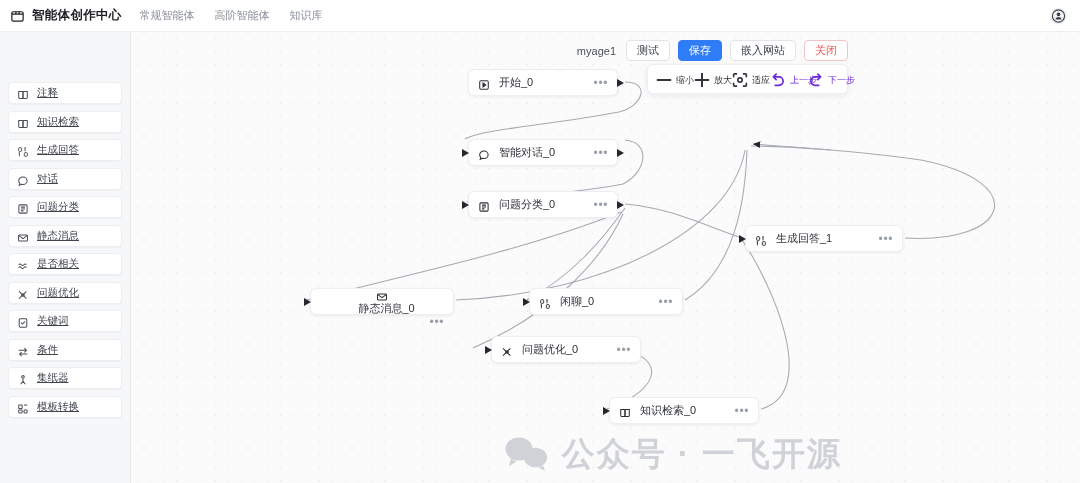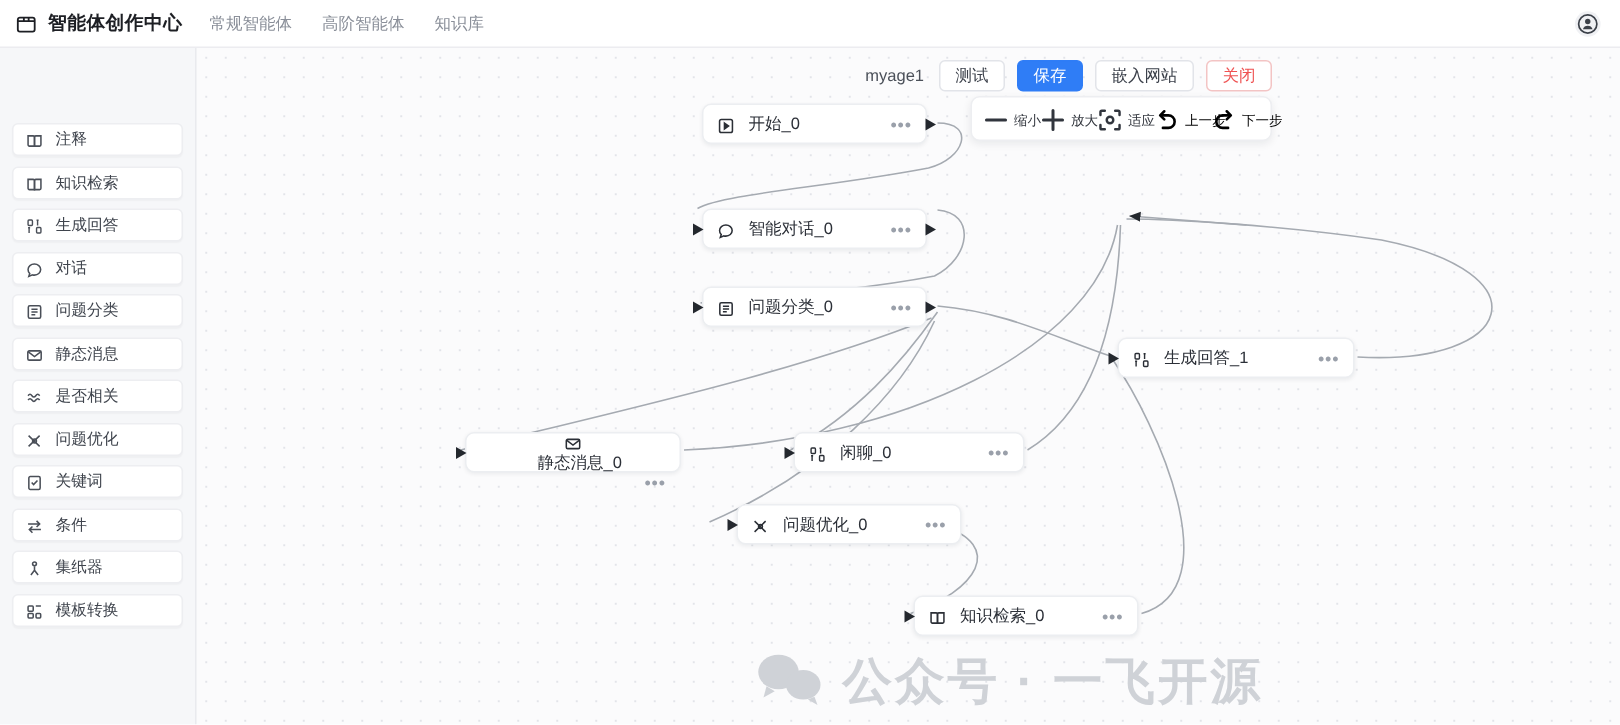--- a/index.html
+++ b/index.html
@@ -35,21 +35,21 @@
     padding: 50px 8px 0 8px; z-index: 30;
   }
   .pal-item {
     display: flex; align-items: center; gap: 8px;
     height: 22px; margin-bottom: 6.5px;
     background: #ffffff; border: 1px solid #edeef1; border-radius: 4px;
     padding: 0 8px; cursor: grab;
     box-shadow: 0 1px 1px rgba(16,24,40,.03);
   }
   .pal-icon { width: 12px; height: 12px; flex: 0 0 12px; display: block; color: #4a4f58; }
-  .pal-label { font-size: 10.5px; color: #3f444d; white-space: nowrap; }
+  .pal-label { font-size: 10.5px; color: #3f444d; white-space: nowrap; text-decoration: underline; }
 
   
   .canvas {
     position: absolute; left: 131px; top: 32px; width: 949px; height: 451px;
     background-color: #fbfbfc;
     background-image: radial-gradient(#e2e4e9 0.7px, transparent 0.7px);
     background-size: 13px 13px;
     overflow: hidden;
   }
   .edges { position: absolute; inset: 0; width: 949px; height: 451px; }
@@ -88,21 +88,21 @@
   .zoombar {
     position: absolute; right: 12px; top: 64px; z-index: 45;
     background: #ffffff; border: 1px solid #edeef1; border-radius: 6px;
     box-shadow: 0 2px 6px rgba(16,24,40,.08);
     display: flex; align-items: flex-start; padding: 5px 6px 3px 6px; gap: 3px;
   }
   .zbtn {
     width: 35px; display: flex; flex-direction: row; align-items: center; gap: 2px;
     cursor: pointer; color: #31353d;
   }
-  .zbtn.disabled { color: #000000; cursor: default; }
+  .zbtn.disabled { color: #6d28d9; cursor: default; }
   .zbtn svg { display: block; }
   .zbtn-label { font-size: 9px; white-space: nowrap; color: inherit; }
 
   
   .watermark {
     position: absolute; right: 18px; bottom: 6px; z-index: 50;
     display: flex; align-items: center; gap: 12px;
     color: #cfd2d7; pointer-events: none; user-select: none;
   }
   .wm-text { font-size: 33px; font-weight: bold; letter-spacing: 2px; white-space: nowrap; }

